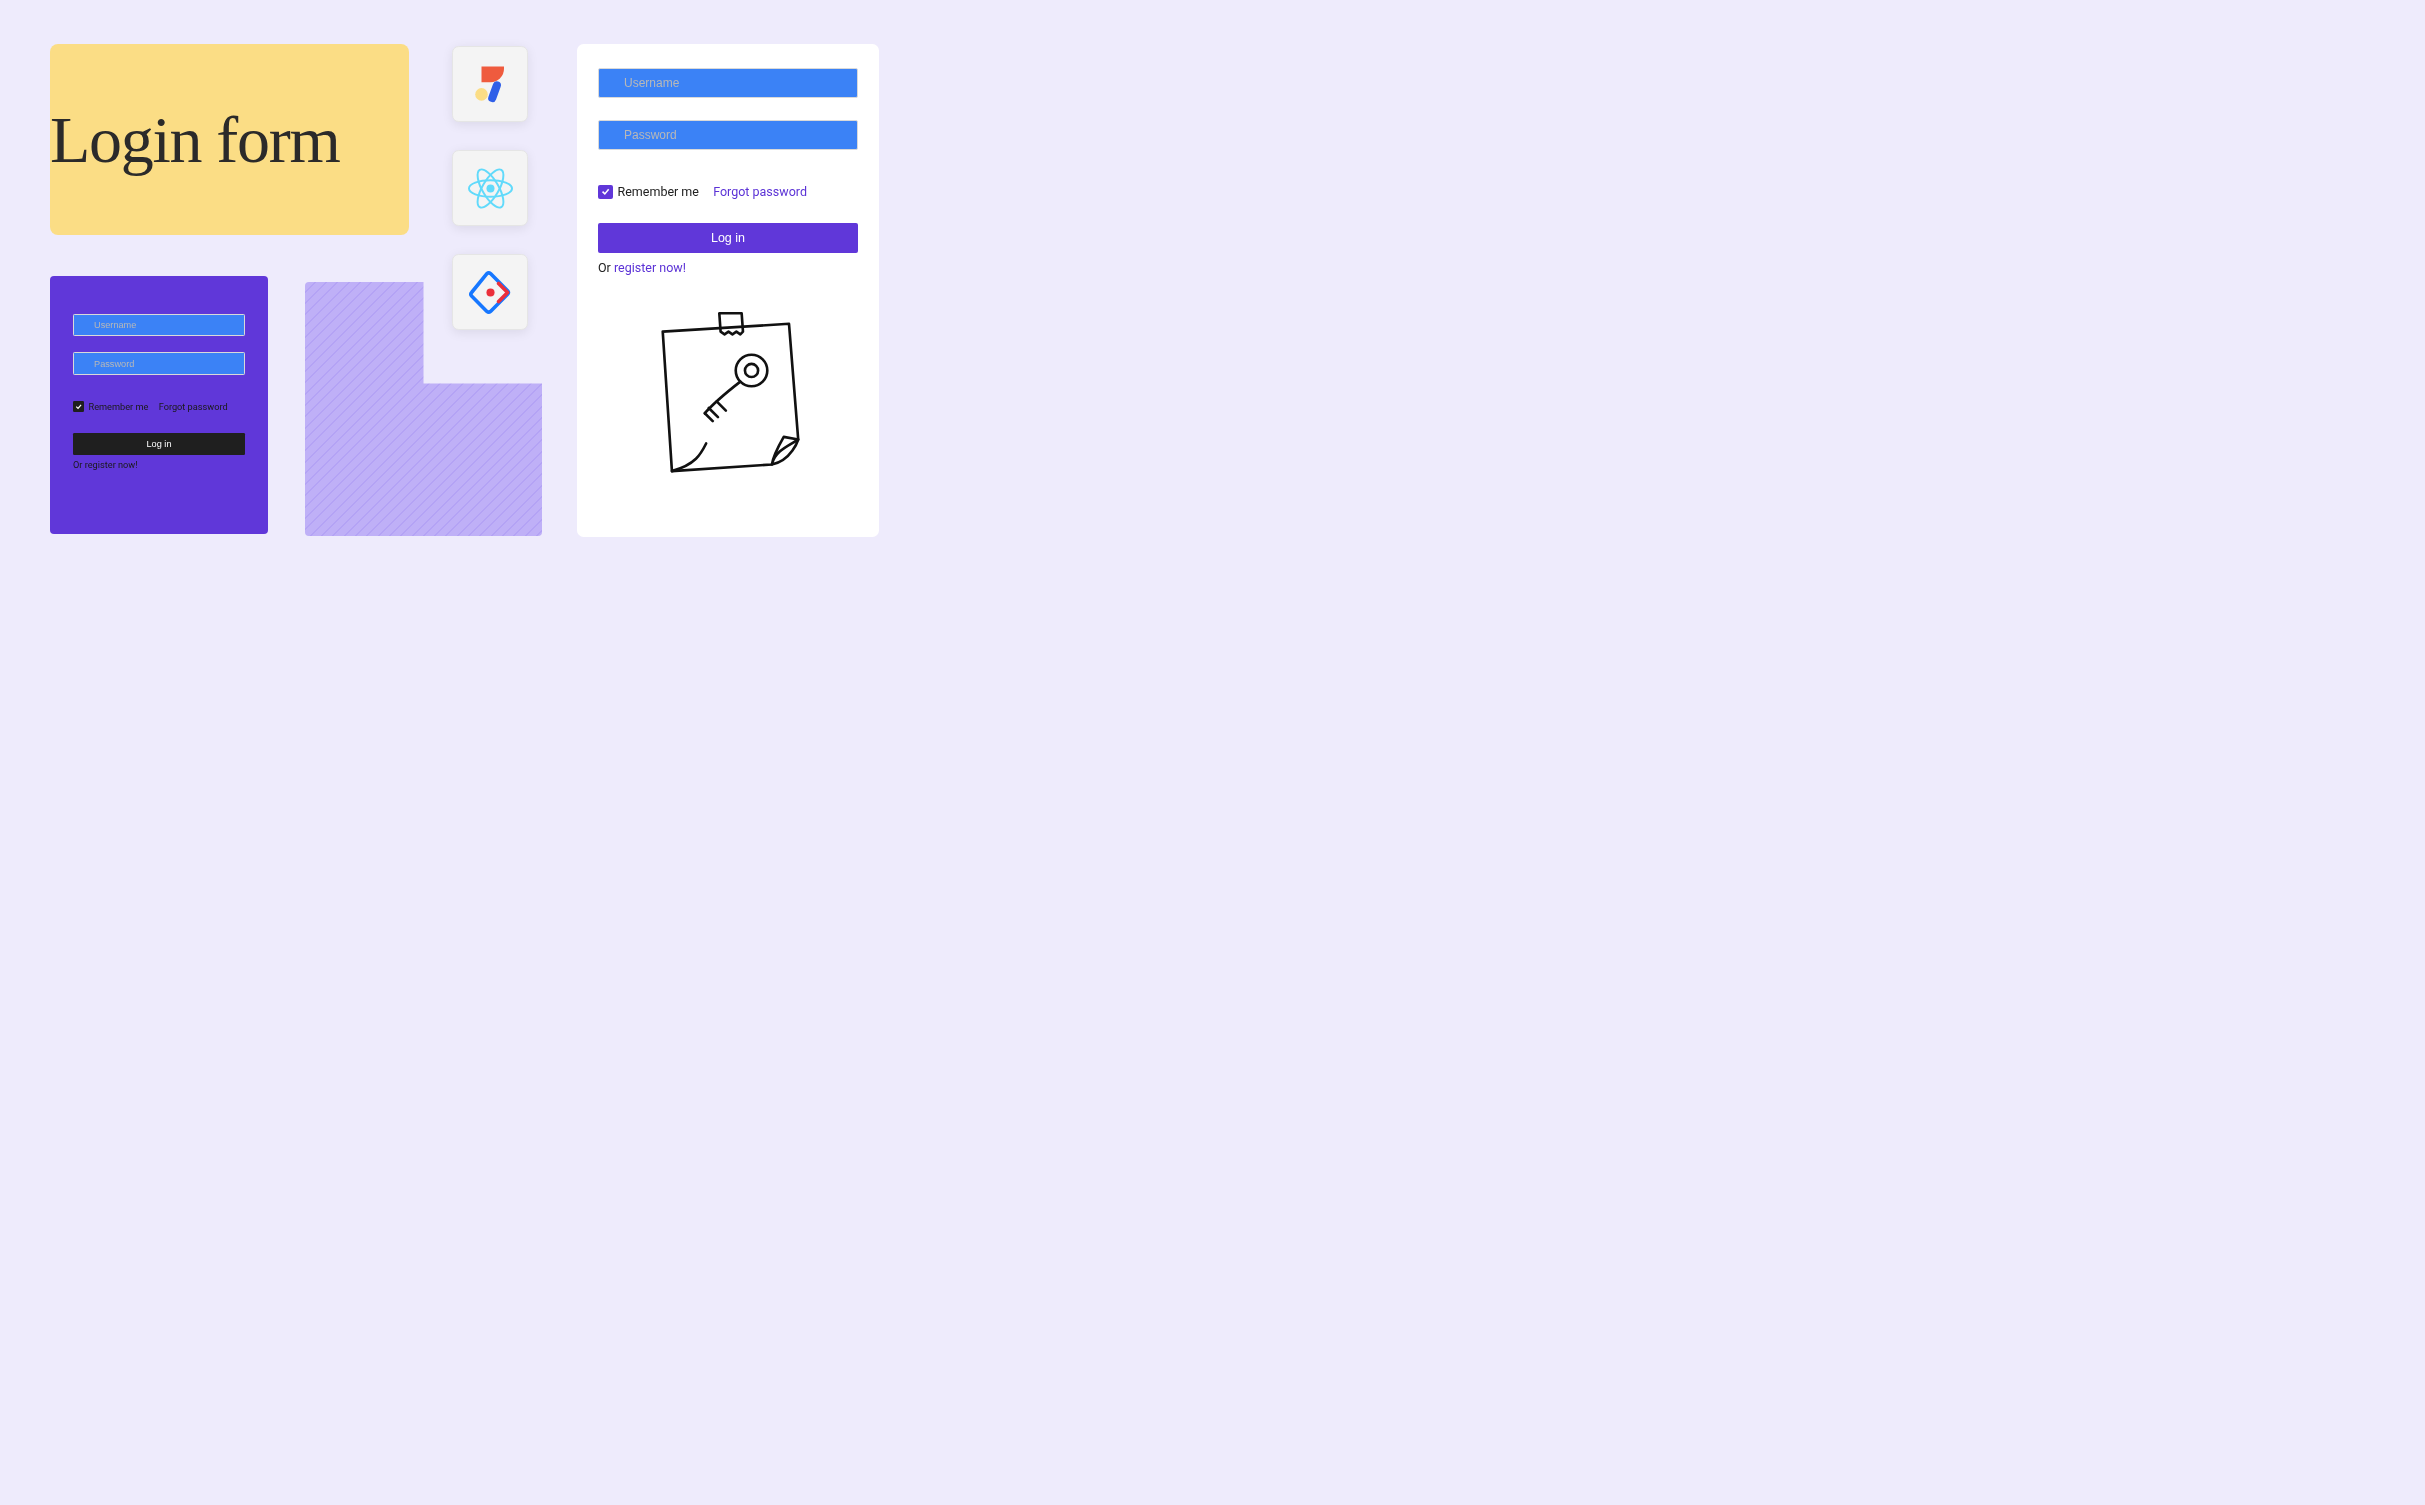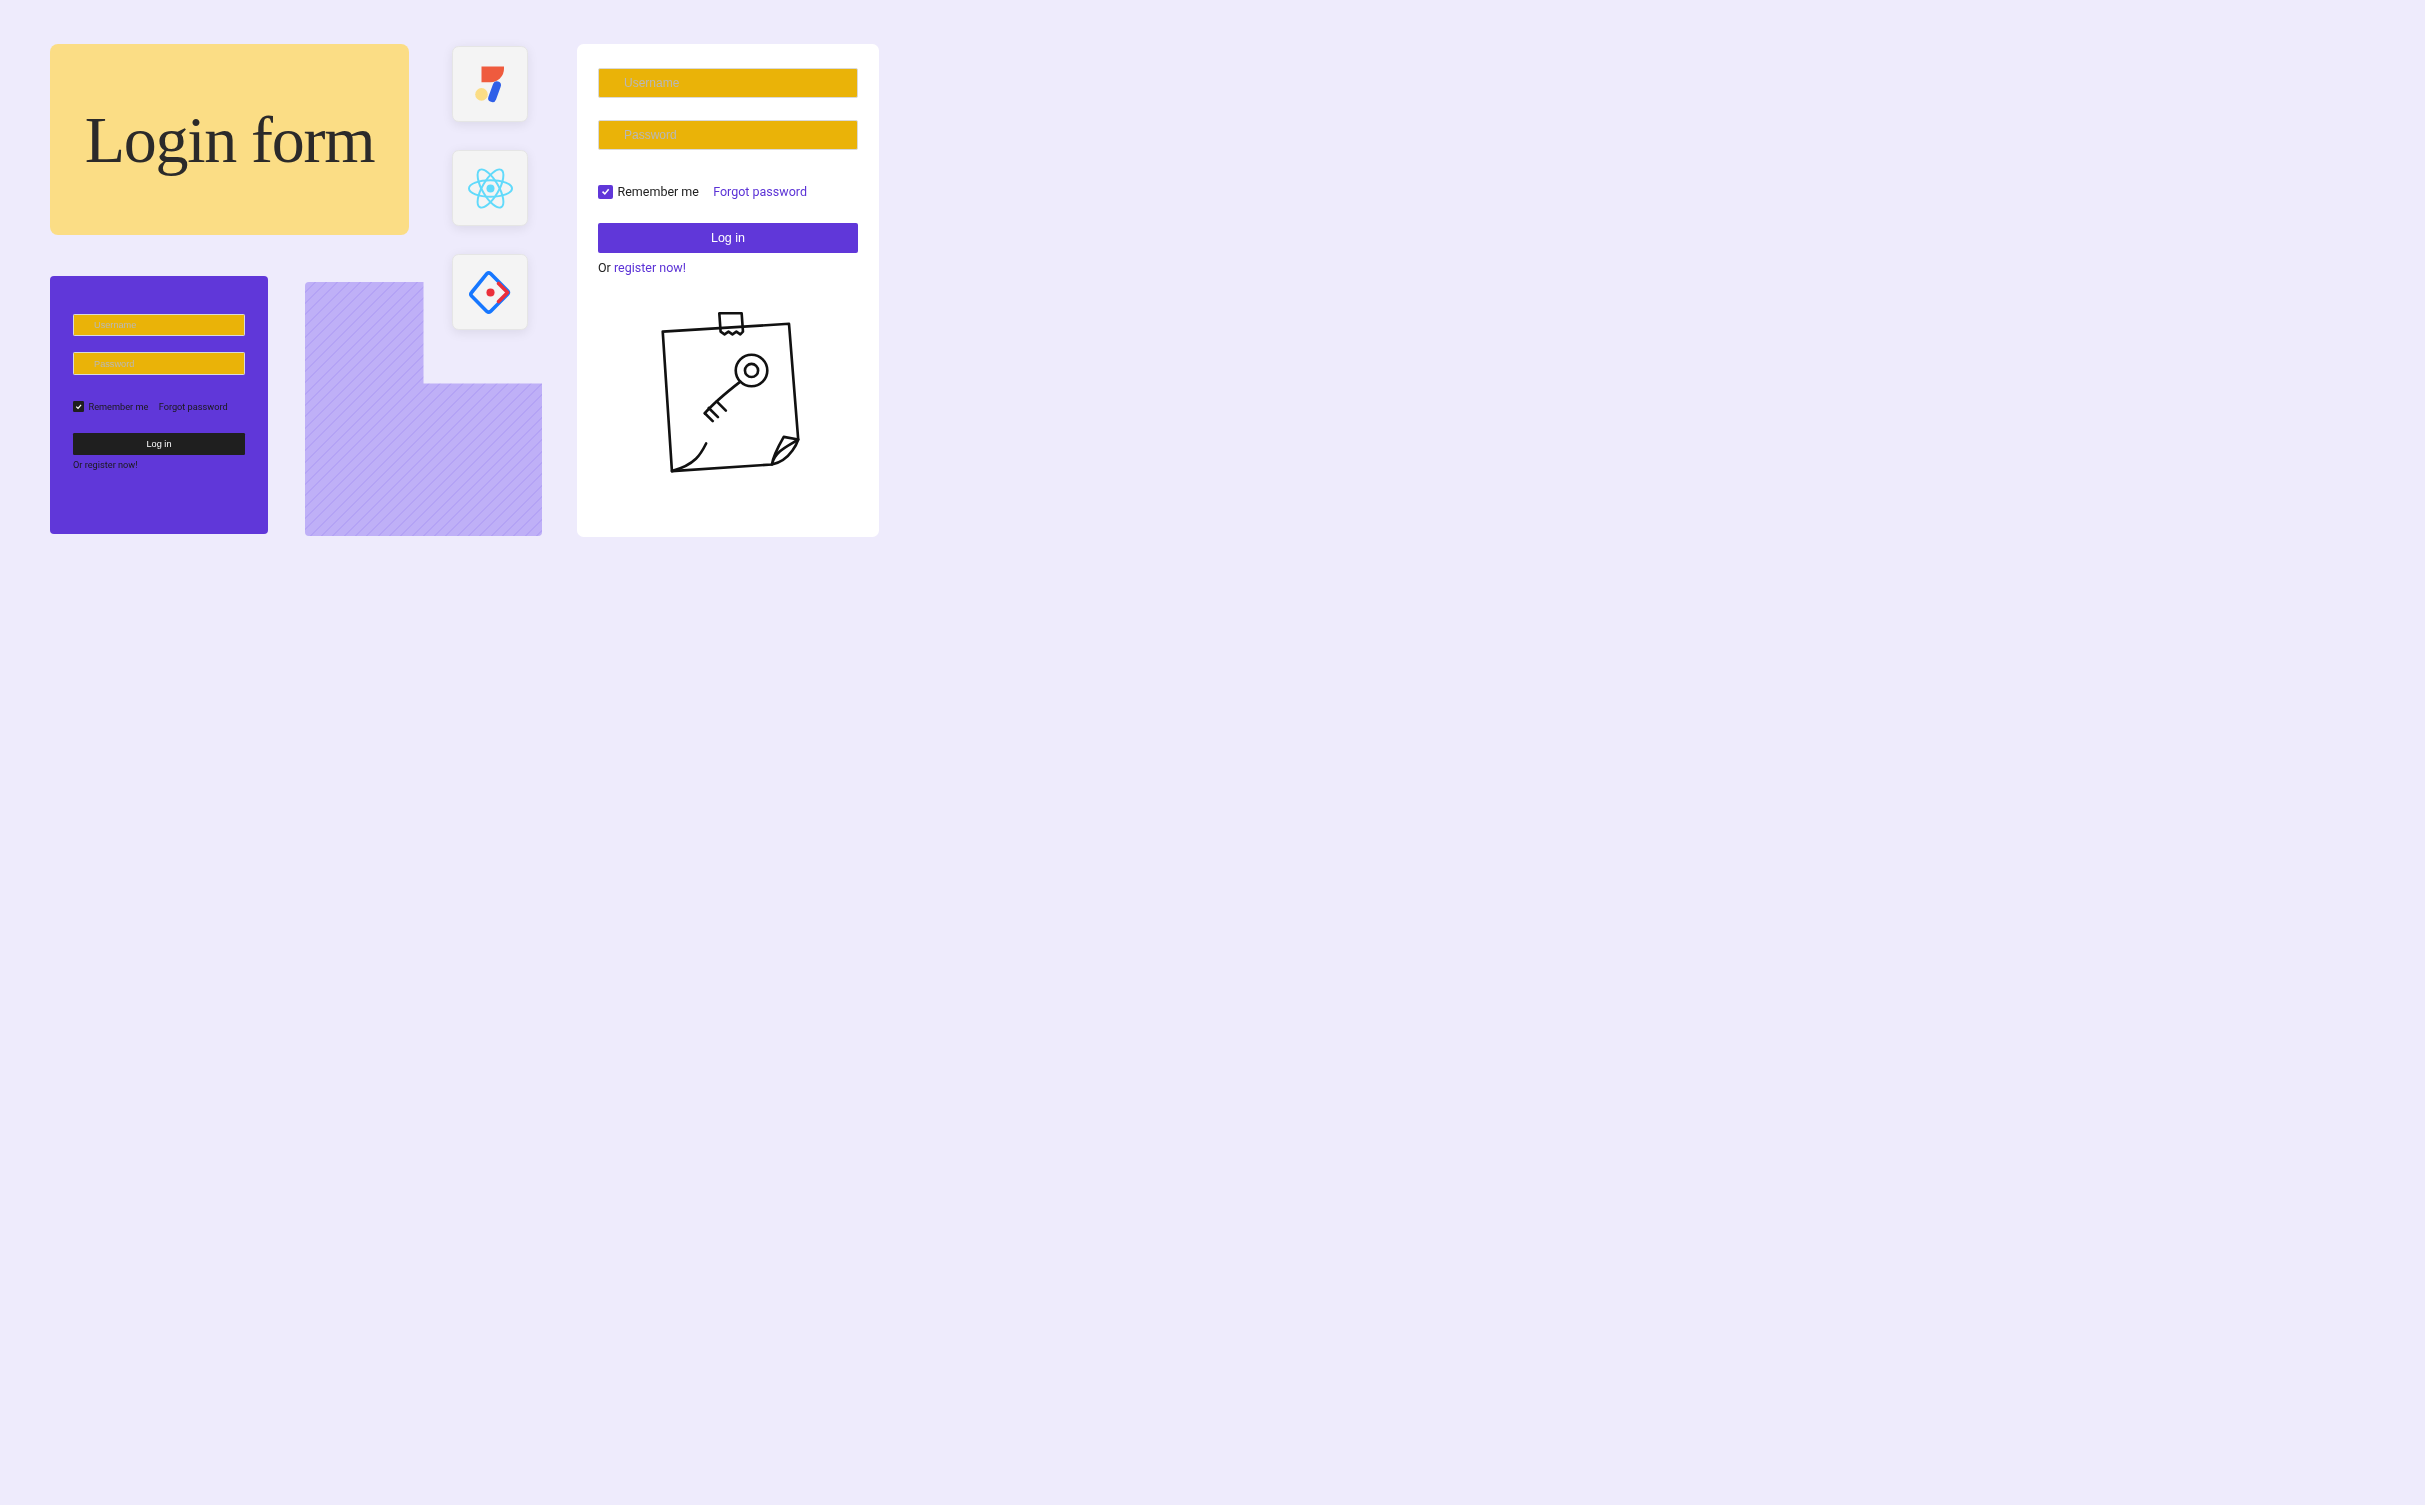--- a/index.html
+++ b/index.html
@@ -14,21 +14,21 @@
 
   
   .title-card {
     position: absolute;
     left: 50px; top: 44px;
     width: 359px; height: 191px;
     background: #FBDD85;
     border-radius: 8px;
     display: flex;
     align-items: center;
-    justify-content: center;
+    justify-content: flex-start;
   }
   .title-text {
     font-family: Georgia, "Times New Roman", serif;
     font-size: 66px;
     font-weight: 500;
     color: #2B2A2A;
     letter-spacing: -1.3px;
   }
 
   
@@ -37,21 +37,21 @@
     left: 50px; top: 276px;
     width: 218px; height: 258px;
     background: #6037D9;
     border-radius: 4px;
     padding: 38px 23px 23px;
   }
 
   .input {
     width: 100%;
     height: 22.4px;
-    background: #eab308;
+    background: #3b82f6;
     border: 0.7px solid #d9d9d9;
     border-radius: 1.3px;
     padding: 0 6.6px 0 20px;
     font-size: 9.2px;
     position: relative;
   }
   .input::placeholder { color: #b8b8b8; }
   .input-wrap { position: relative; margin-bottom: 16px; }
   .input-icon {
     position: absolute;

